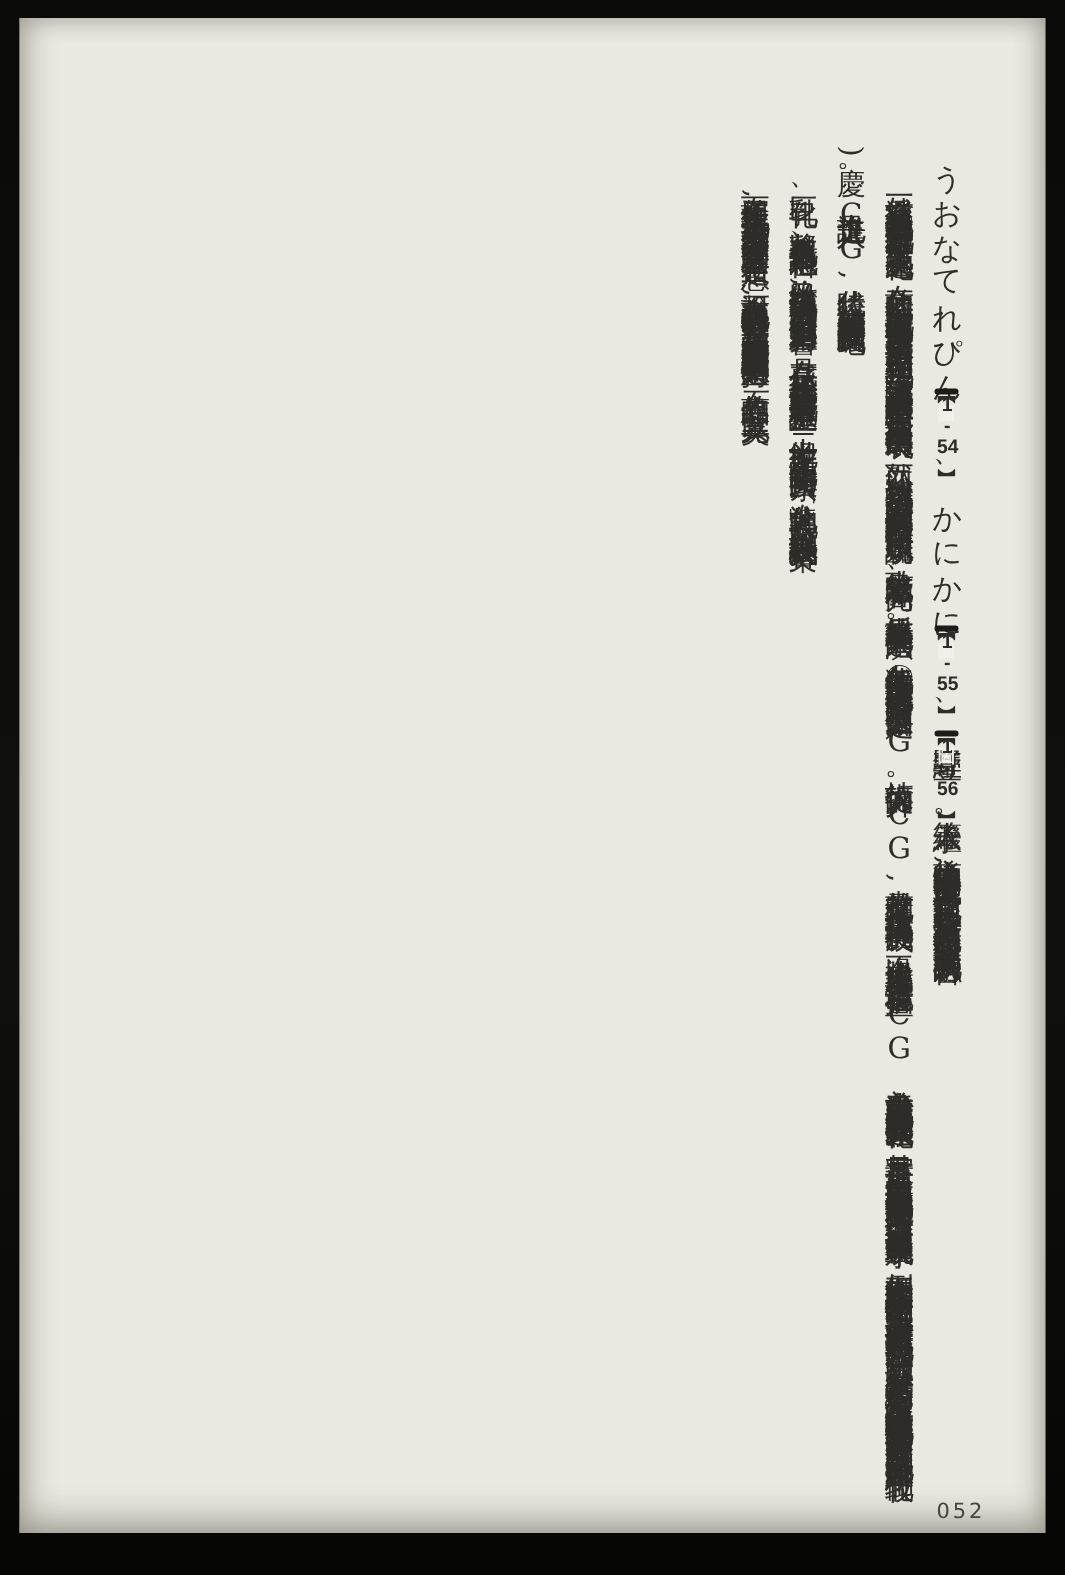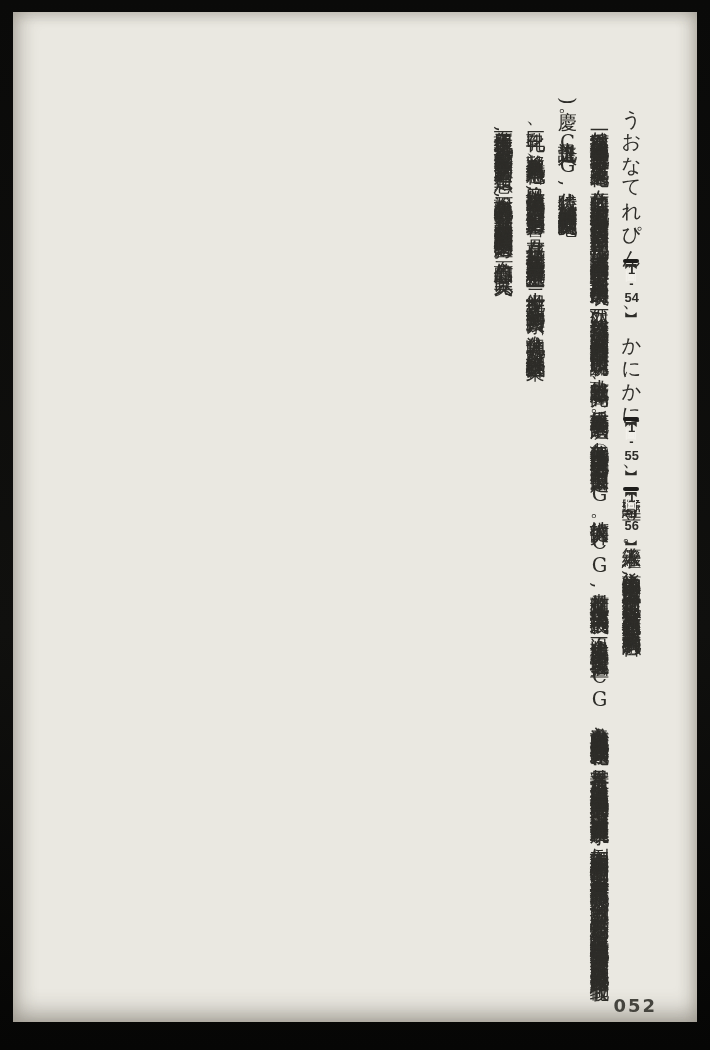--- a/index.html
+++ b/index.html
@@ -43,21 +43,21 @@
   }
   .figbox{
     background:var(--figbox-bg);color:var(--figbox-fg);
     padding:2px 1px;border-radius:2px;font-size:12px;
   }
   .fignum{text-orientation:upright;}
   .tcy{text-combine-upright:all;}
   .page-number{
     position:absolute;right:40px;bottom:6px;
     font-family:"DejaVu Sans","Liberation Sans",sans-serif;
-    font-size:18px;font-weight:700;letter-spacing:2px;
+    font-size:14px;font-weight:400;letter-spacing:2px;
     color:var(--pagenum);
   }
 </style>
 </head>
 <body>
 
 <div class="scan">
   <div class="paper">
     <div class="article" id="article">
         <p>うおなてれぴん<span class="figref">【<span class="figbox">圖</span><span class="fignum"><span class="tcy">1</span>-<span class="tcy">54</span></span>】</span>、かにかに<span class="figref">【<span class="figbox">圖</span><span class="fignum"><span class="tcy">1</span>-<span class="tcy">55</span></span>】</span>、草野紅壹<span class="figref">【<span class="figbox">圖</span><span class="fignum"><span class="tcy">1</span>-<span class="tcy">56</span></span>】</span>等人繼承。之後人物的頭身比變得愈來愈低,漸漸蘿莉化後,變得愈來愈接近萌系角色的原型,成為萌要素和乳房的融合。</p>

